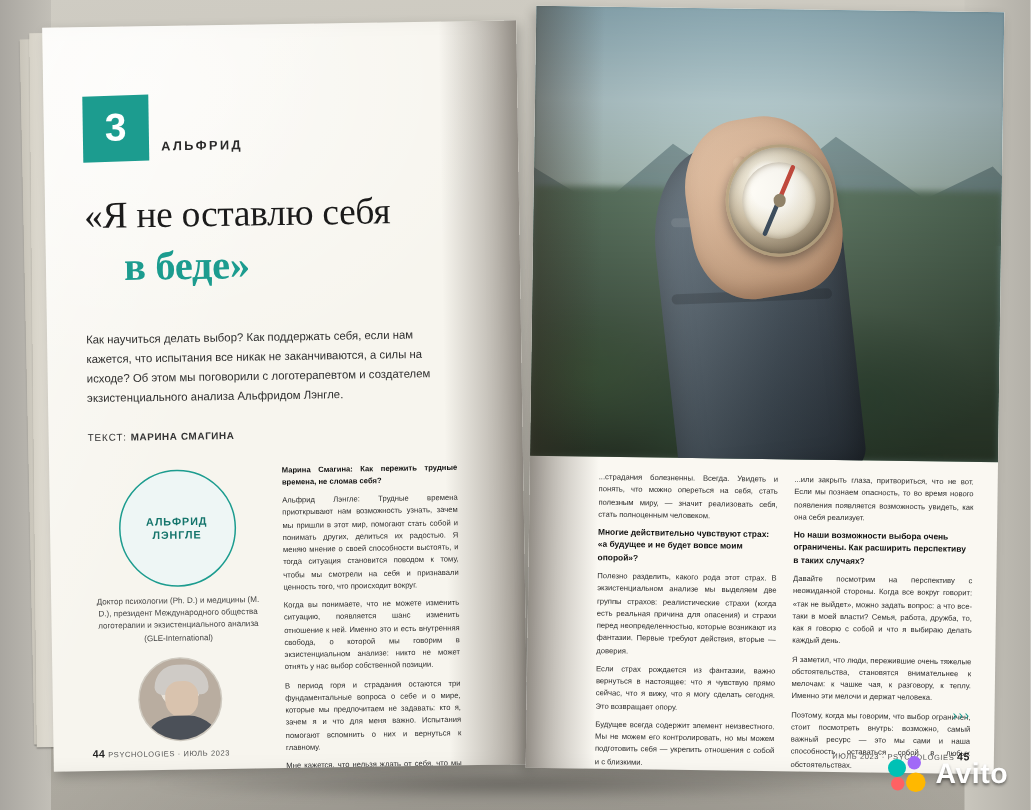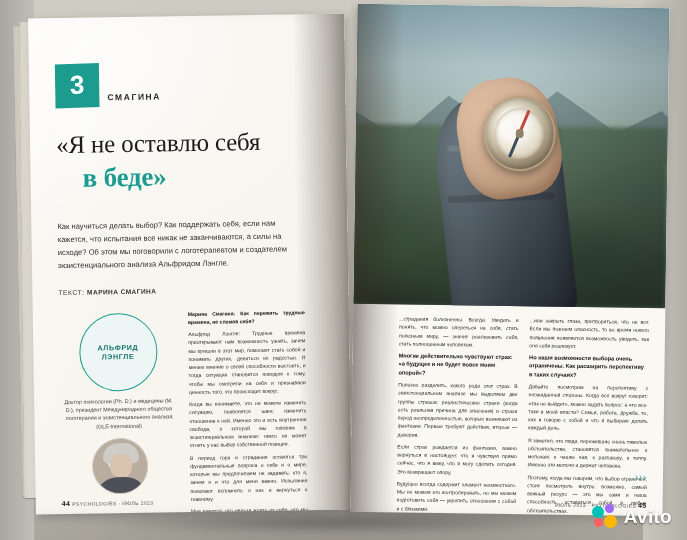--- a/index.html
+++ b/index.html
@@ -309,21 +309,21 @@
     <div class="stack stack-right-1"></div>
     <div class="stack stack-right-2"></div>
 
     <div id="left-page">
       <div class="lp-inner">
 
         <div class="sec-block">
           <div class="sec-num">
             <span>3</span>
           </div>
-          <div class="sec-label">СМАГИНА</div>
+          <div class="sec-label">АЛЬФРИД</div>
         </div>
 
         <div class="headline">
           <span>«Я не оставлю себя</span>
           <span class="hl2">в беде»</span>
         </div>
 
         <div class="deck">Как научиться делать выбор? Как поддержать себя, если нам кажется, что испытания все никак не заканчиваются, а силы на исходе? Об этом мы поговорили с логотерапевтом и создателем экзистенциального анализа Альфридом Лэнгле.</div>
 
         <div class="credit">

